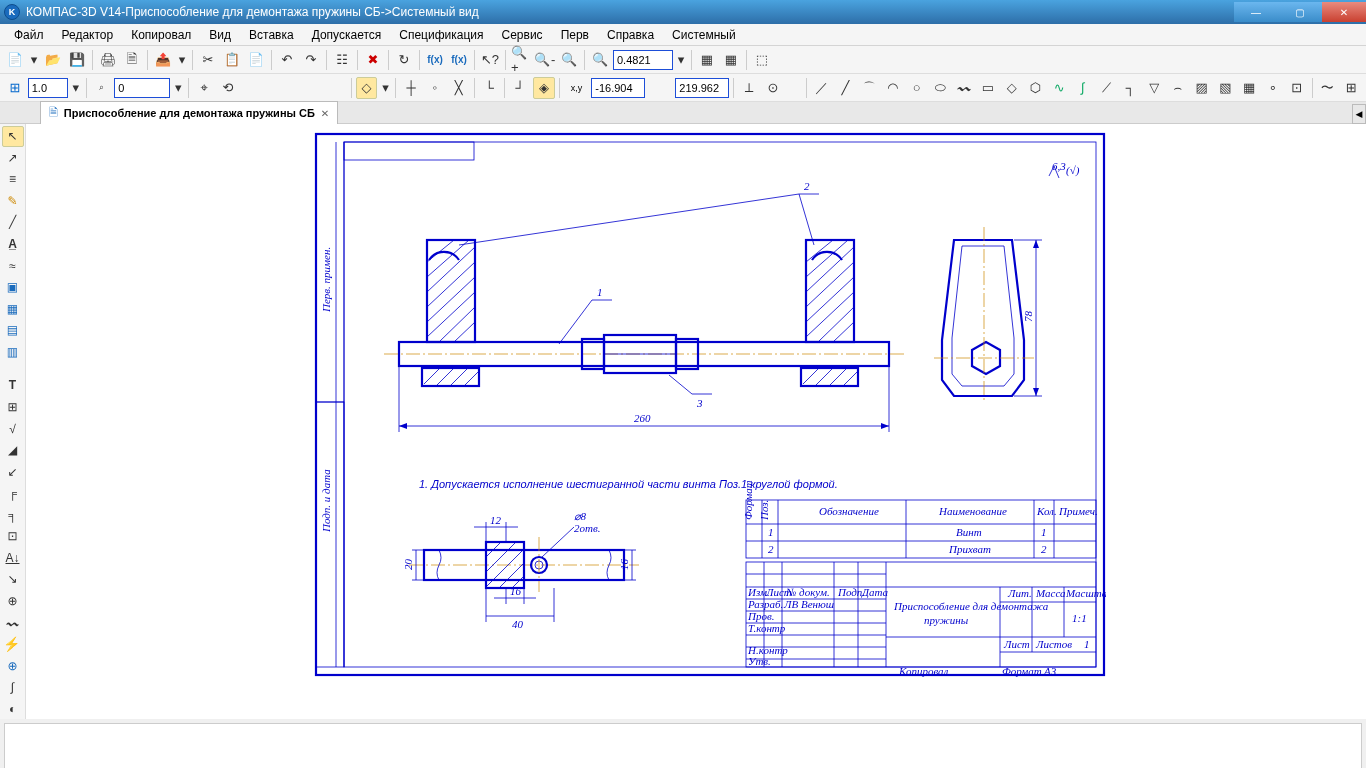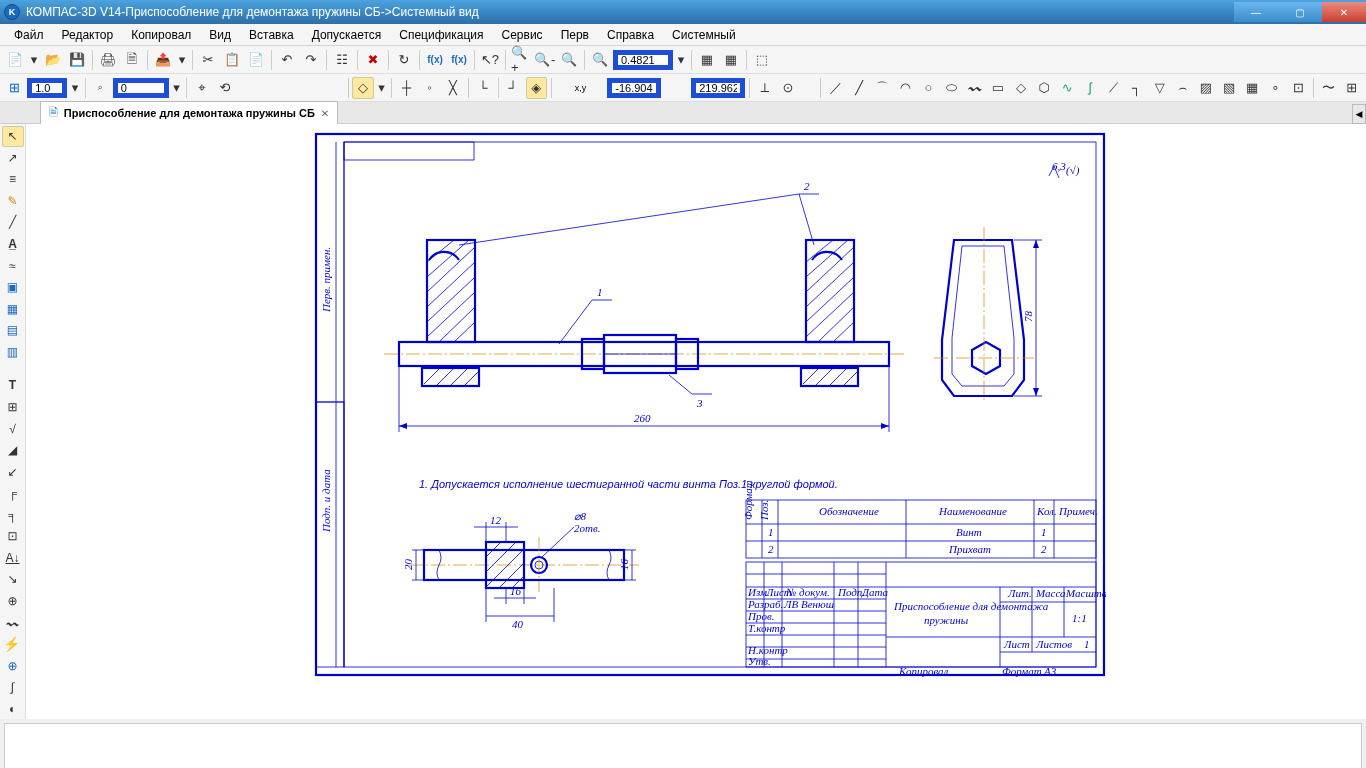--- a/index.html
+++ b/index.html
@@ -15,21 +15,21 @@
 .winbtn.close { background:linear-gradient(#e98b7f,#c94030); }
 
 
 .menubar { height:22px; background:#f5f5f5; display:flex; align-items:center; font-size:12px; padding:0 6px; border-bottom:1px solid #d4d4d4; gap:2px; }
 .menubar span { padding:2px 8px; cursor:default; }
 
 
 .toolbar-row { height:28px; background:#f5f5f5; border-bottom:1px solid #ddd; display:flex; align-items:center; padding:0 4px; gap:2px; font-size:11px; }
 .tbtn { width:22px; height:22px; border:1px solid transparent; display:flex; align-items:center; justify-content:center; font-size:13px; color:#333; border-radius:2px; }
 .sep { width:1px; height:20px; background:#ccc; margin:0 2px; }
-.tinput { height:20px; border:5px solid #1d4ed8; padding:0 3px; font-size:11px; background:#fff; }
+.tinput { height:20px; border:1px solid #1d4ed8; padding:0 3px; font-size:11px; background:#fff; }
 
 
 .doctab-bar { height:22px; background:#e8e8e8; border-bottom:1px solid #ccc; display:flex; align-items:center; padding-left:40px; font-size:11px; }
 .doctab { background:#fff; border:1px solid #bbb; border-bottom:none; padding:2px 8px; display:flex; align-items:center; gap:6px; }
 .doctab .x { font-size:10px; color:#666; }
 
 
 .main { display:flex; height:595px; background:#fff; }
 .sidetoolbar { width:26px; background:#f5f5f5; border-right:1px solid #ddd; display:flex; flex-direction:column; align-items:center; padding-top:2px; gap:1px; }
 .sidetoolbar .tbtn { width:22px; height:22px; font-size:12px; }
@@ -139,21 +139,21 @@
   <div class="sep"></div>
   <div class="tbtn">┼</div>
   <div class="tbtn">◦</div>
   <div class="tbtn">╳</div>
   <div class="sep"></div>
   <div class="tbtn">└</div>
   <div class="sep"></div>
   <div class="tbtn">┘</div>
   <div class="tbtn" style="background:#ffe8a0;border-color:#cc9">◈</div>
   <div class="sep"></div>
-  <span style="font-size:9px;margin:0 19px">x,y</span>
+  <span style="font-size:9px;margin:0 7px">x,y</span>
   <input class="tinput" style="width: 54px;" value="-16.904">
   <input class="tinput" style="width: 54px; margin-left: 28px;" value="219.962">
   <div class="sep"></div>
   <div class="tbtn">⟂</div>
   <div class="tbtn">⊙</div>
   <div class="sep" style="margin-left:20px"></div>
   <div class="tbtn">／</div>
   <div class="tbtn">╱</div>
   <div class="tbtn">⌒</div>
   <div class="tbtn">◠</div>

